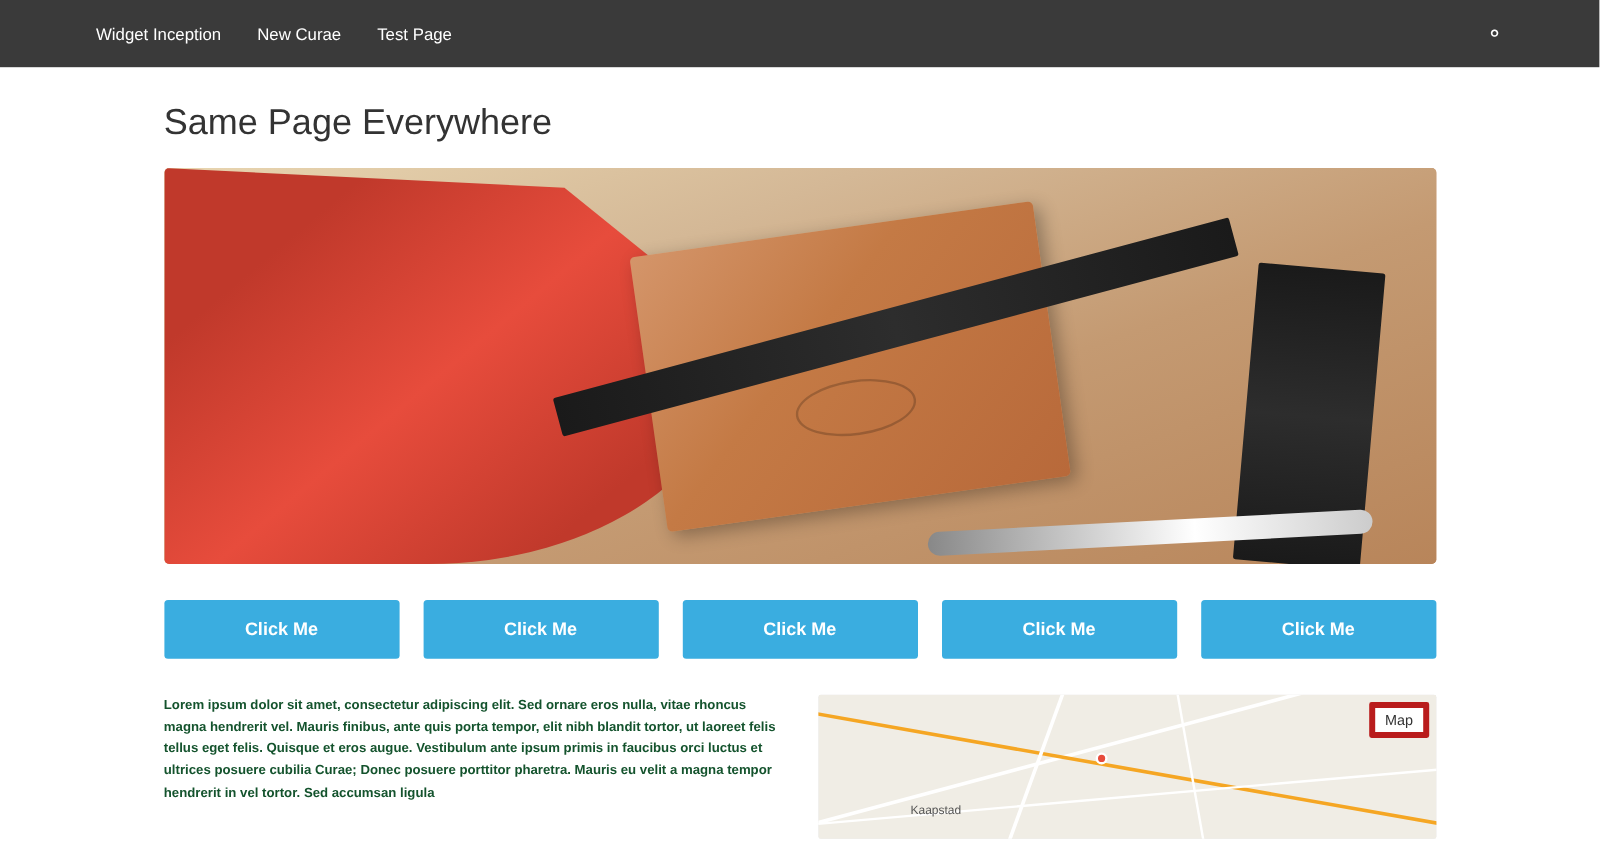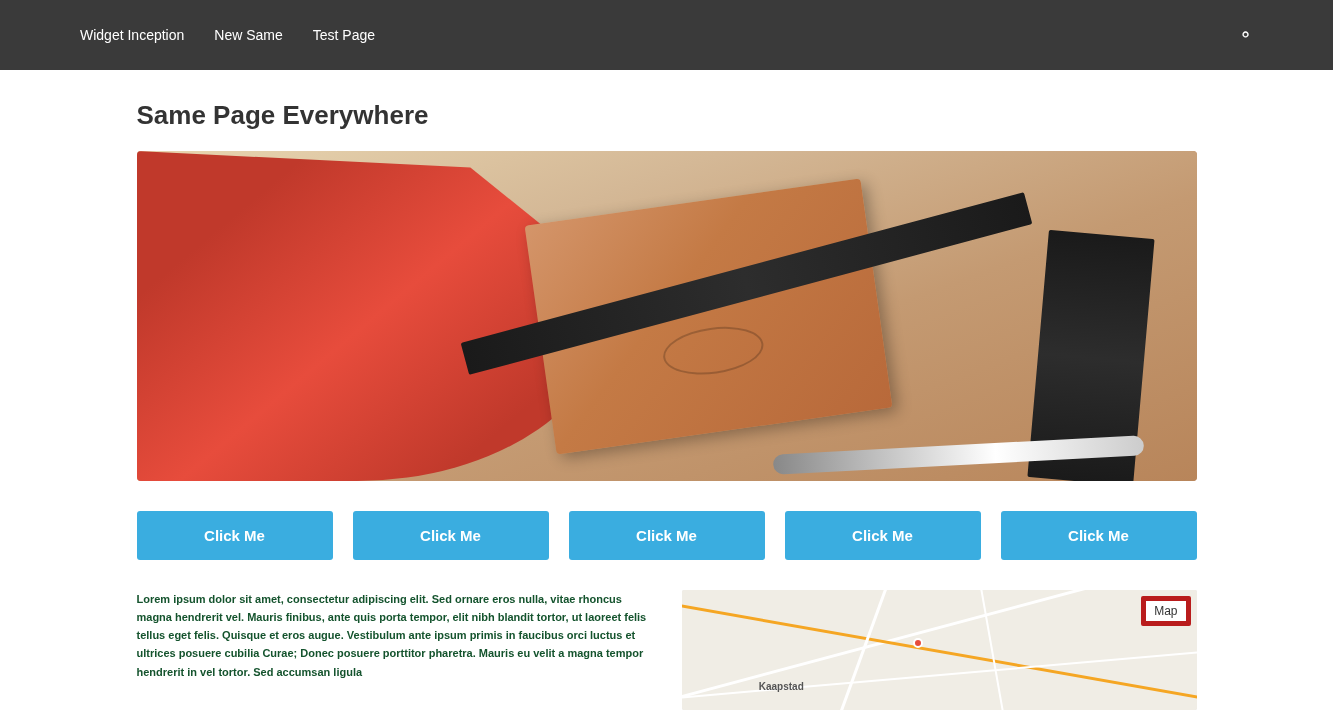--- a/index.html
+++ b/index.html
@@ -11,21 +11,21 @@
     body {
       font-family: Arial, Helvetica, sans-serif;
       background: #fff;
       color: #333;
     }
 
     
     nav {
       background: #3a3a3a;
       padding: 0 80px;
-      height: 70px;
+      height: 56px;
       display: flex;
       align-items: center;
       justify-content: space-between;
     }
 
     .nav-links {
       display: flex;
       gap: 30px;
       align-items: center;
     }
@@ -48,22 +48,22 @@
     }
 
     
     .main-content {
       max-width: 1100px;
       margin: 0 auto;
       padding: 30px 20px 20px 20px;
     }
 
     .page-title {
-      font-size: 26px;
-      font-weight: 700;
+      font-size: 30px;
+      font-weight: 400;
       color: #333;
       margin-bottom: 20px;
     }
 
     
     .hero-image-container {
       width: 100%;
       height: 330px;
       border-radius: 4px;
       overflow: hidden;
@@ -273,30 +273,30 @@
       border-radius: 50%;
       border: 2px solid #fff;
     }
 
     .map-text-label {
       position: absolute;
       bottom: 15%;
       left: 15%;
       font-size: 10px;
       color: #555;
-      font-weight: bold;
+      font-weight: normal;
     }
   </style>
 </head>
 <body>
 
 <nav>
   <div class="nav-links">
     <a class="nav-link">Widget Inception</a>
-    <a class="nav-link">New Same</a>
+    <a class="nav-link">New Curae</a>
     <a class="nav-link">Test Page</a>
   </div>
   <button class="nav-search">⚬</button>
 </nav>
 
 <div class="main-content">
 
   <h1 class="page-title">Same Page Everywhere</h1>
 
   <div class="hero-image-container">

